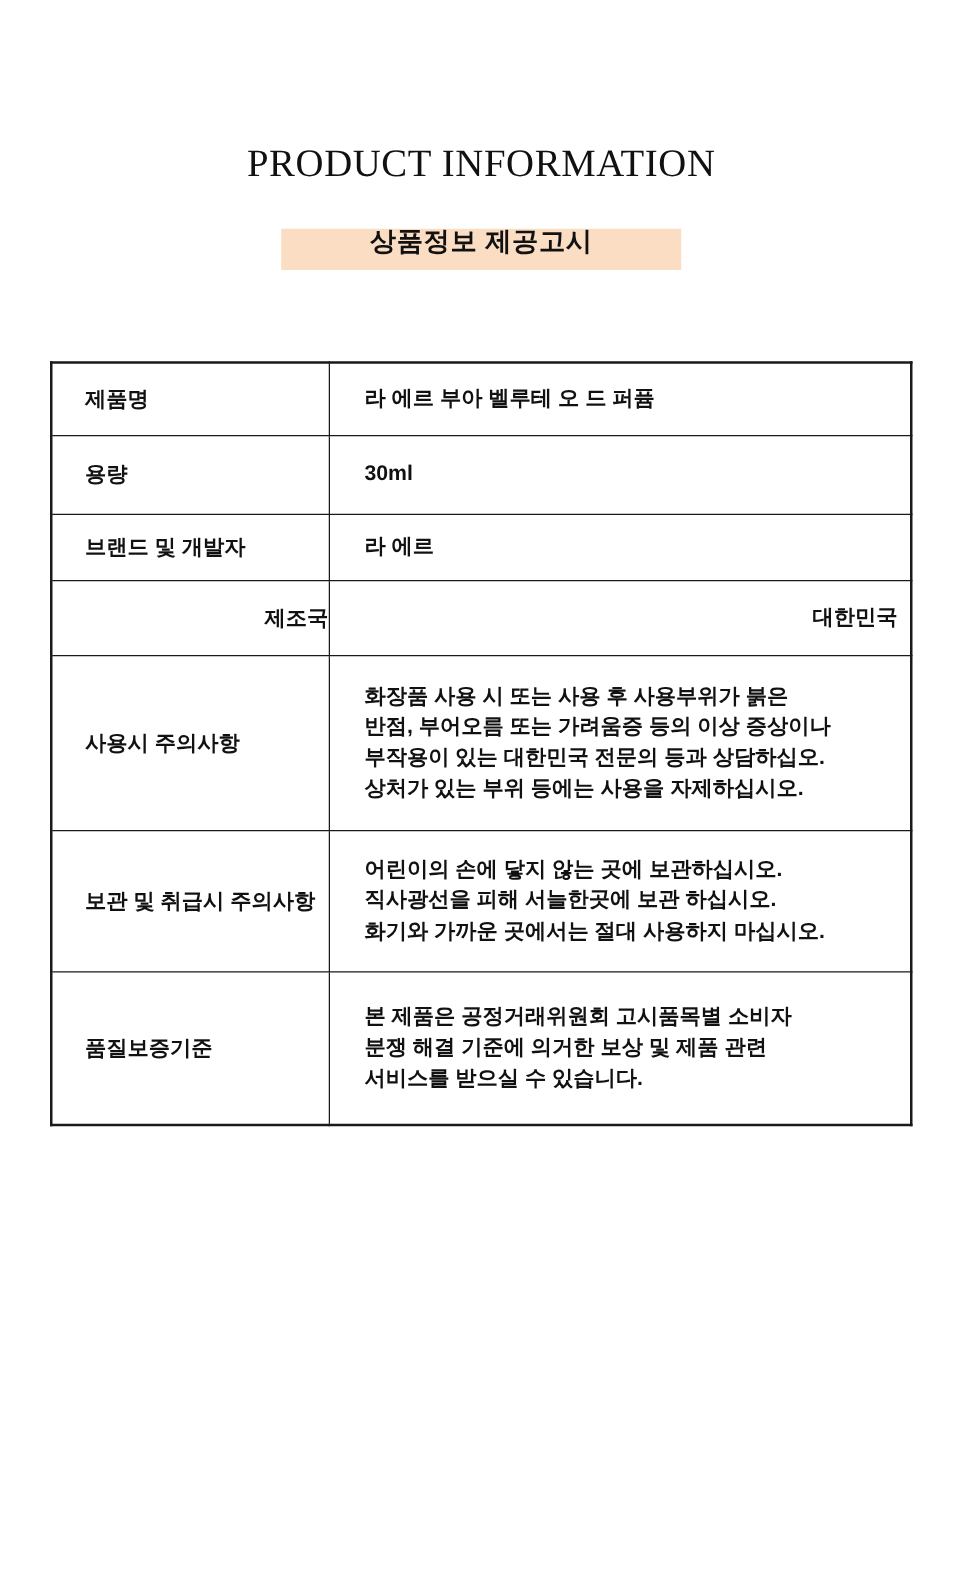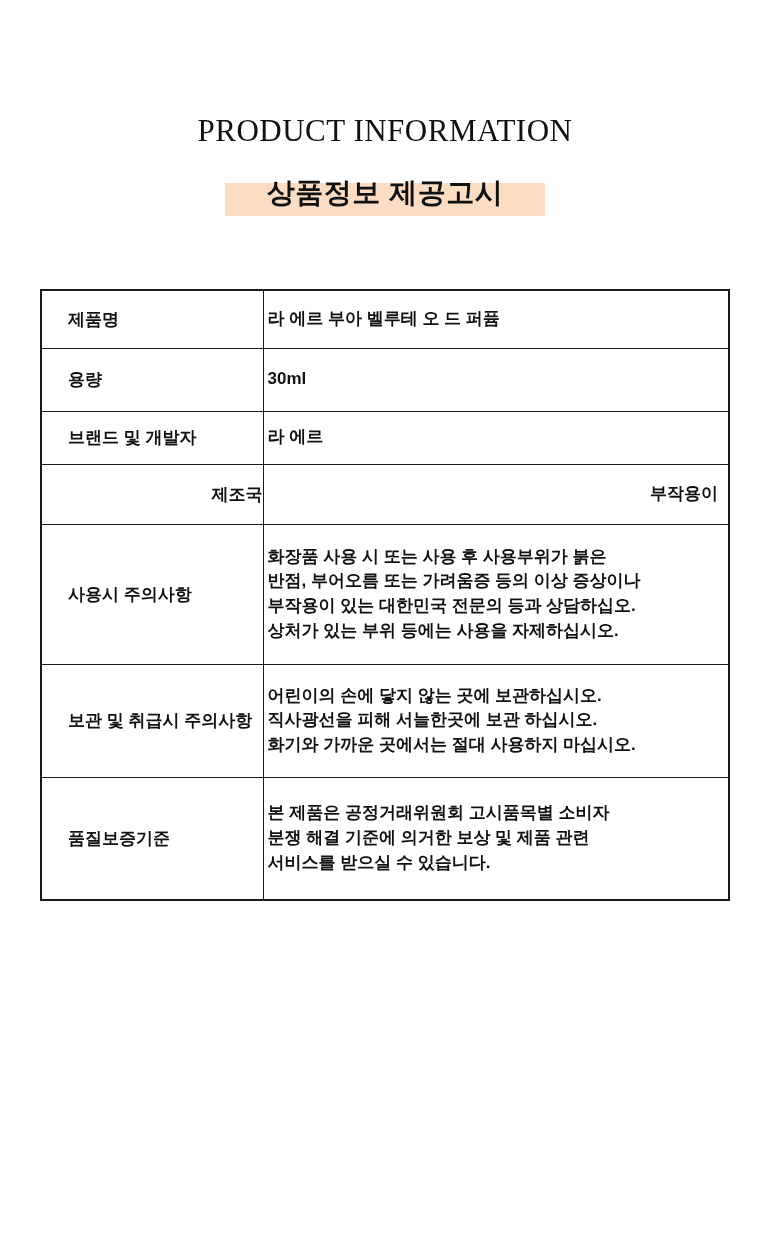--- a/index.html
+++ b/index.html
@@ -38,21 +38,21 @@
     height:33px;
     background:var(--accent);
     display:flex;
     align-items:center;
     justify-content:center;
     overflow:visible;
   }
   .subtitle-text{
     position:relative;
     top:-7px;
-    font-size:28px;
+    font-size:21px;
     font-weight:bold;
     letter-spacing:0.5px;
     white-space:nowrap;
     color:var(--text);
   }
 
   table.info{
     margin:73px 0 0 40px;
     width:690px;
     border-collapse:collapse;
@@ -62,21 +62,21 @@
   table.info col.c-label{width:222px;}
   table.info td{
     border:1px solid var(--border);
     vertical-align:middle;
     font-size:17px;
     font-weight:bold;
     color:var(--text);
   }
   td.label-cell{padding-left:26px;}
   td.value-cell{
-    padding-left:4px;
+    padding-left:28px;
     padding-right:10px;
     white-space:pre-line;
     line-height:1.45;
   }
   tr.r0{height:58px;}
   tr.r1{height:63px;}
   tr.r2{height:57px;}
   tr.r3{height:53px;}
   tr.r4{height:60px;text-align:right;}
   tr.r5{height:102px;}
@@ -112,21 +112,21 @@
       <tr class="r1">
         <td class="label-cell">용량</td>
         <td class="value-cell">30ml</td>
       </tr>
       <tr class="r3">
         <td class="label-cell">브랜드 및 개발자</td>
         <td class="value-cell">라 에르</td>
       </tr>
       <tr class="r4">
         <td class="label-cell">제조국</td>
-        <td class="value-cell">부작용이</td>
+        <td class="value-cell">대한민국</td>
       </tr>
       <tr class="r6">
         <td class="label-cell">사용시 주의사항</td>
         <td class="value-cell">화장품 사용 시 또는 사용 후 사용부위가 붉은
 반점, 부어오름 또는 가려움증 등의 이상 증상이나
 부작용이 있는 대한민국 전문의 등과 상담하십오.
 상처가 있는 부위 등에는 사용을 자제하십시오.</td>
       </tr>
       <tr class="r7">
         <td class="label-cell">보관 및 취급시 주의사항</td>

